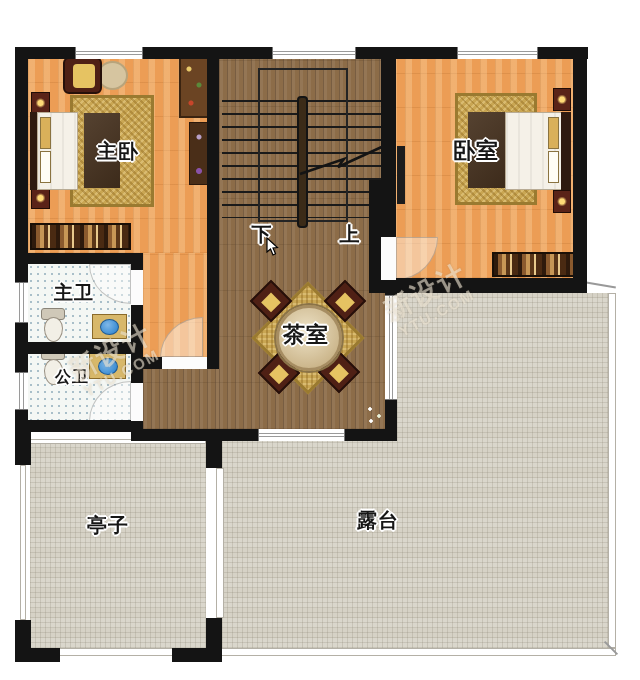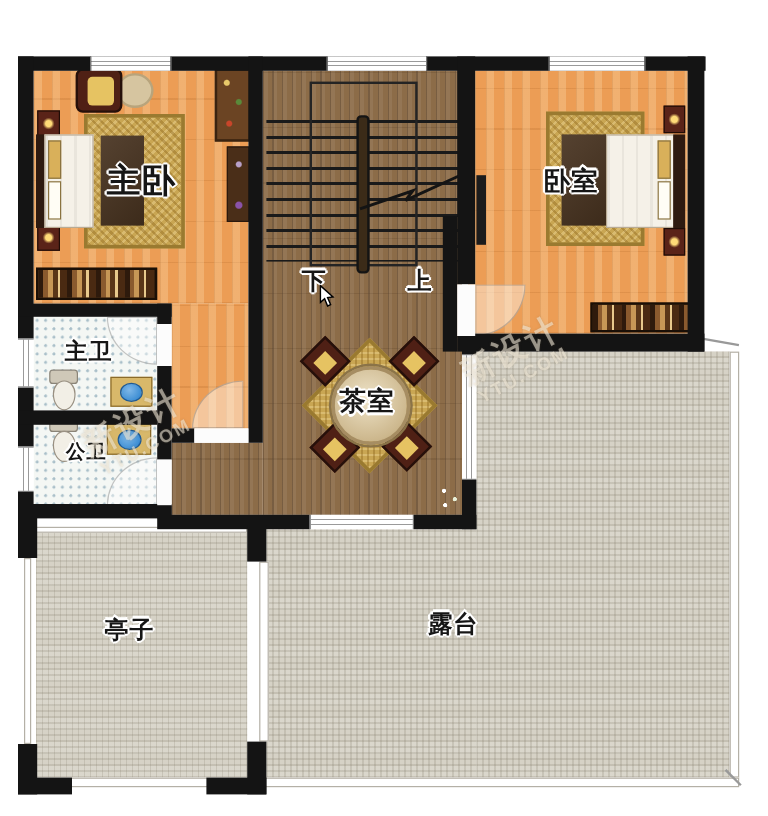--- a/index.html
+++ b/index.html
@@ -193,21 +193,21 @@
   <div class="abs win-h" style="left:258px;top:429px;width:87px;height:12px;"></div>
   <div class="abs win-v" style="left:385px;top:295px;width:12px;height:105px;"></div>
 
   <div class="abs col" style="left:15px;top:430px;width:16px;height:35px;"></div>
   <div class="abs col" style="left:206px;top:438px;width:16px;height:30px;"></div>
   <div class="abs col" style="left:15px;top:620px;width:16px;height:42px;"></div>
   <div class="abs col" style="left:15px;top:648px;width:45px;height:14px;"></div>
   <div class="abs col" style="left:206px;top:618px;width:16px;height:44px;"></div>
   <div class="abs col" style="left:172px;top:648px;width:50px;height:14px;"></div>
 
-  <div class="abs lbl" style="left:118px;top:151px;font-size:28px;">主卧</div>
+  <div class="abs lbl" style="left:118px;top:151px;font-size:20px;">主卧</div>
   <div class="abs lbl" style="left:476px;top:151px;font-size:22px;">卧室</div>
   <div class="abs lbl" style="left:74px;top:293px;font-size:19px;">主卫</div>
   <div class="abs lbl" style="left:72px;top:377px;font-size:16px;">公卫</div>
   <div class="abs lbl" style="left:306px;top:335px;font-size:22px;">茶室</div>
   <div class="abs lbl" style="left:108px;top:525px;font-size:20px;">亭子</div>
   <div class="abs lbl" style="left:378px;top:520px;font-size:20px;">露台</div>
   <div class="abs lbl" style="left:262px;top:234px;font-size:20px;">下</div>
   <div class="abs lbl" style="left:350px;top:234px;font-size:20px;">上</div>
 
   <div class="abs wm" style="left:430px;top:300px;">

